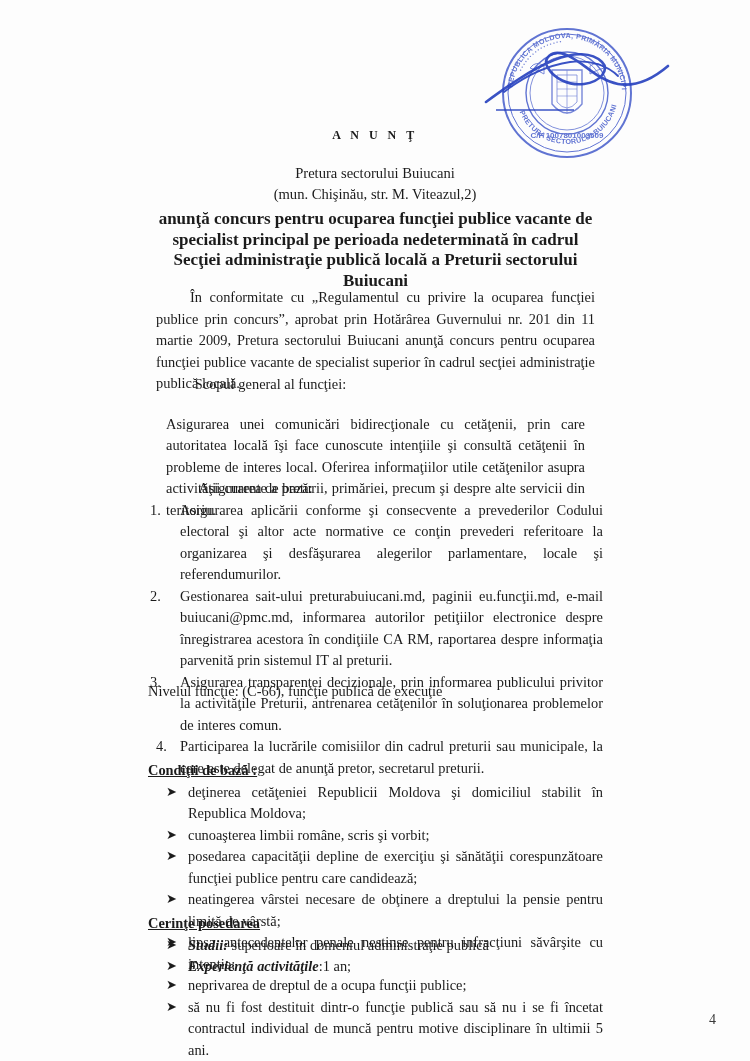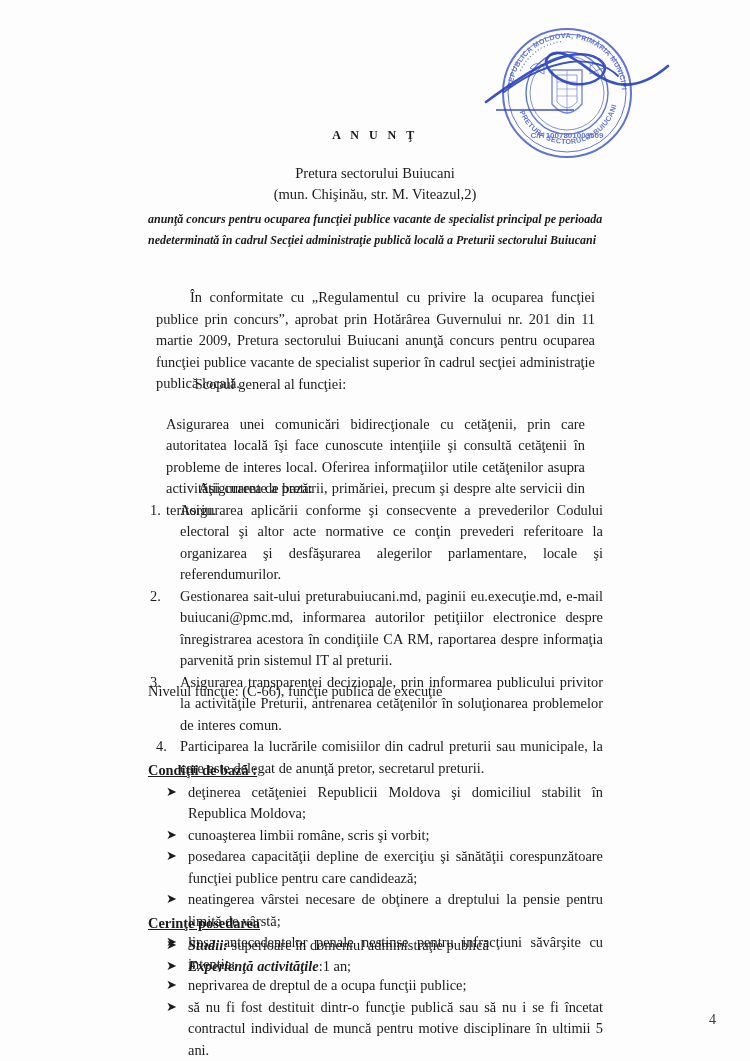--- a/index.html
+++ b/index.html
@@ -101,24 +101,24 @@
     position: absolute;
     top: 163px;
     left: 0;
     width: 750px;
   }
   .bold-announce {
     position: absolute;
     top: 209px;
     left: 148px;
     width: 455px;
-    font-weight: bold;
-    font-size: 12px;
+    text-align: center;
+    font-weight: bold;
+    font-size: 17px;
     line-height: 20.5px;
-    font-style: italic;
   }
 
   
   .body-block {
     position: absolute;
     left: 148px;
     width: 455px;
     font-size: 14.4px;
     line-height: 21.5px;
     text-align: justify;
@@ -265,21 +265,21 @@
     <div>
       <span>&nbsp;&nbsp;&nbsp;&nbsp;&nbsp;&nbsp;&nbsp;&nbsp;&nbsp;&nbsp;&nbsp;&nbsp;&nbsp;&nbsp;</span><span class="sec-head">Asigurarea de bază:</span>
     </div>
     <ol class="num-list">
       <li>
         <span class="marker">1.</span>
         <span>Asigurarea aplicării conforme şi consecvente a prevederilor Codului electoral şi altor acte normative ce conţin prevederi referitoare la organizarea şi desfăşurarea alegerilor parlamentare, locale şi referendumurilor.</span>
       </li>
       <li>
         <span class="marker">2.</span>
-        <span>Gestionarea sait-ului </span><span class="u-link">preturabuiucani.md</span><span>, paginii </span><span class="u-link">eu.execuţie.md,</span><span> e-mail </span><span class="u-link">buiucani@pmc.md,</span><span> informarea autorilor petiţiilor electronice despre înregistrarea acestora în condiţiile CA RM, raportarea despre informaţia parvenită prin sistemul IT al preturii.</span>
+        <span>Gestionarea sait-ului </span><span class="u-link">preturabuiucani.md</span><span>, paginii </span><span class="u-link">eu.funcţii.md,</span><span> e-mail </span><span class="u-link">buiucani@pmc.md,</span><span> informarea autorilor petiţiilor electronice despre înregistrarea acestora în condiţiile CA RM, raportarea despre informaţia parvenită prin sistemul IT al preturii.</span>
       </li>
       <li>
         <span class="marker">3.</span>
         <span>Asigurarea transparenţei decizionale, prin informarea publicului privitor la activităţile Preturii, antrenarea cetăţenilor în soluţionarea problemelor de interes comun.</span>
       </li>
       <li class="indented-marker">
         <span class="marker">4.</span>
         <span>Participarea la lucrările comisiilor din cadrul preturii sau municipale, la care este delegat de anunţă pretor, secretarul preturii.</span>
       </li>
     </ol>

